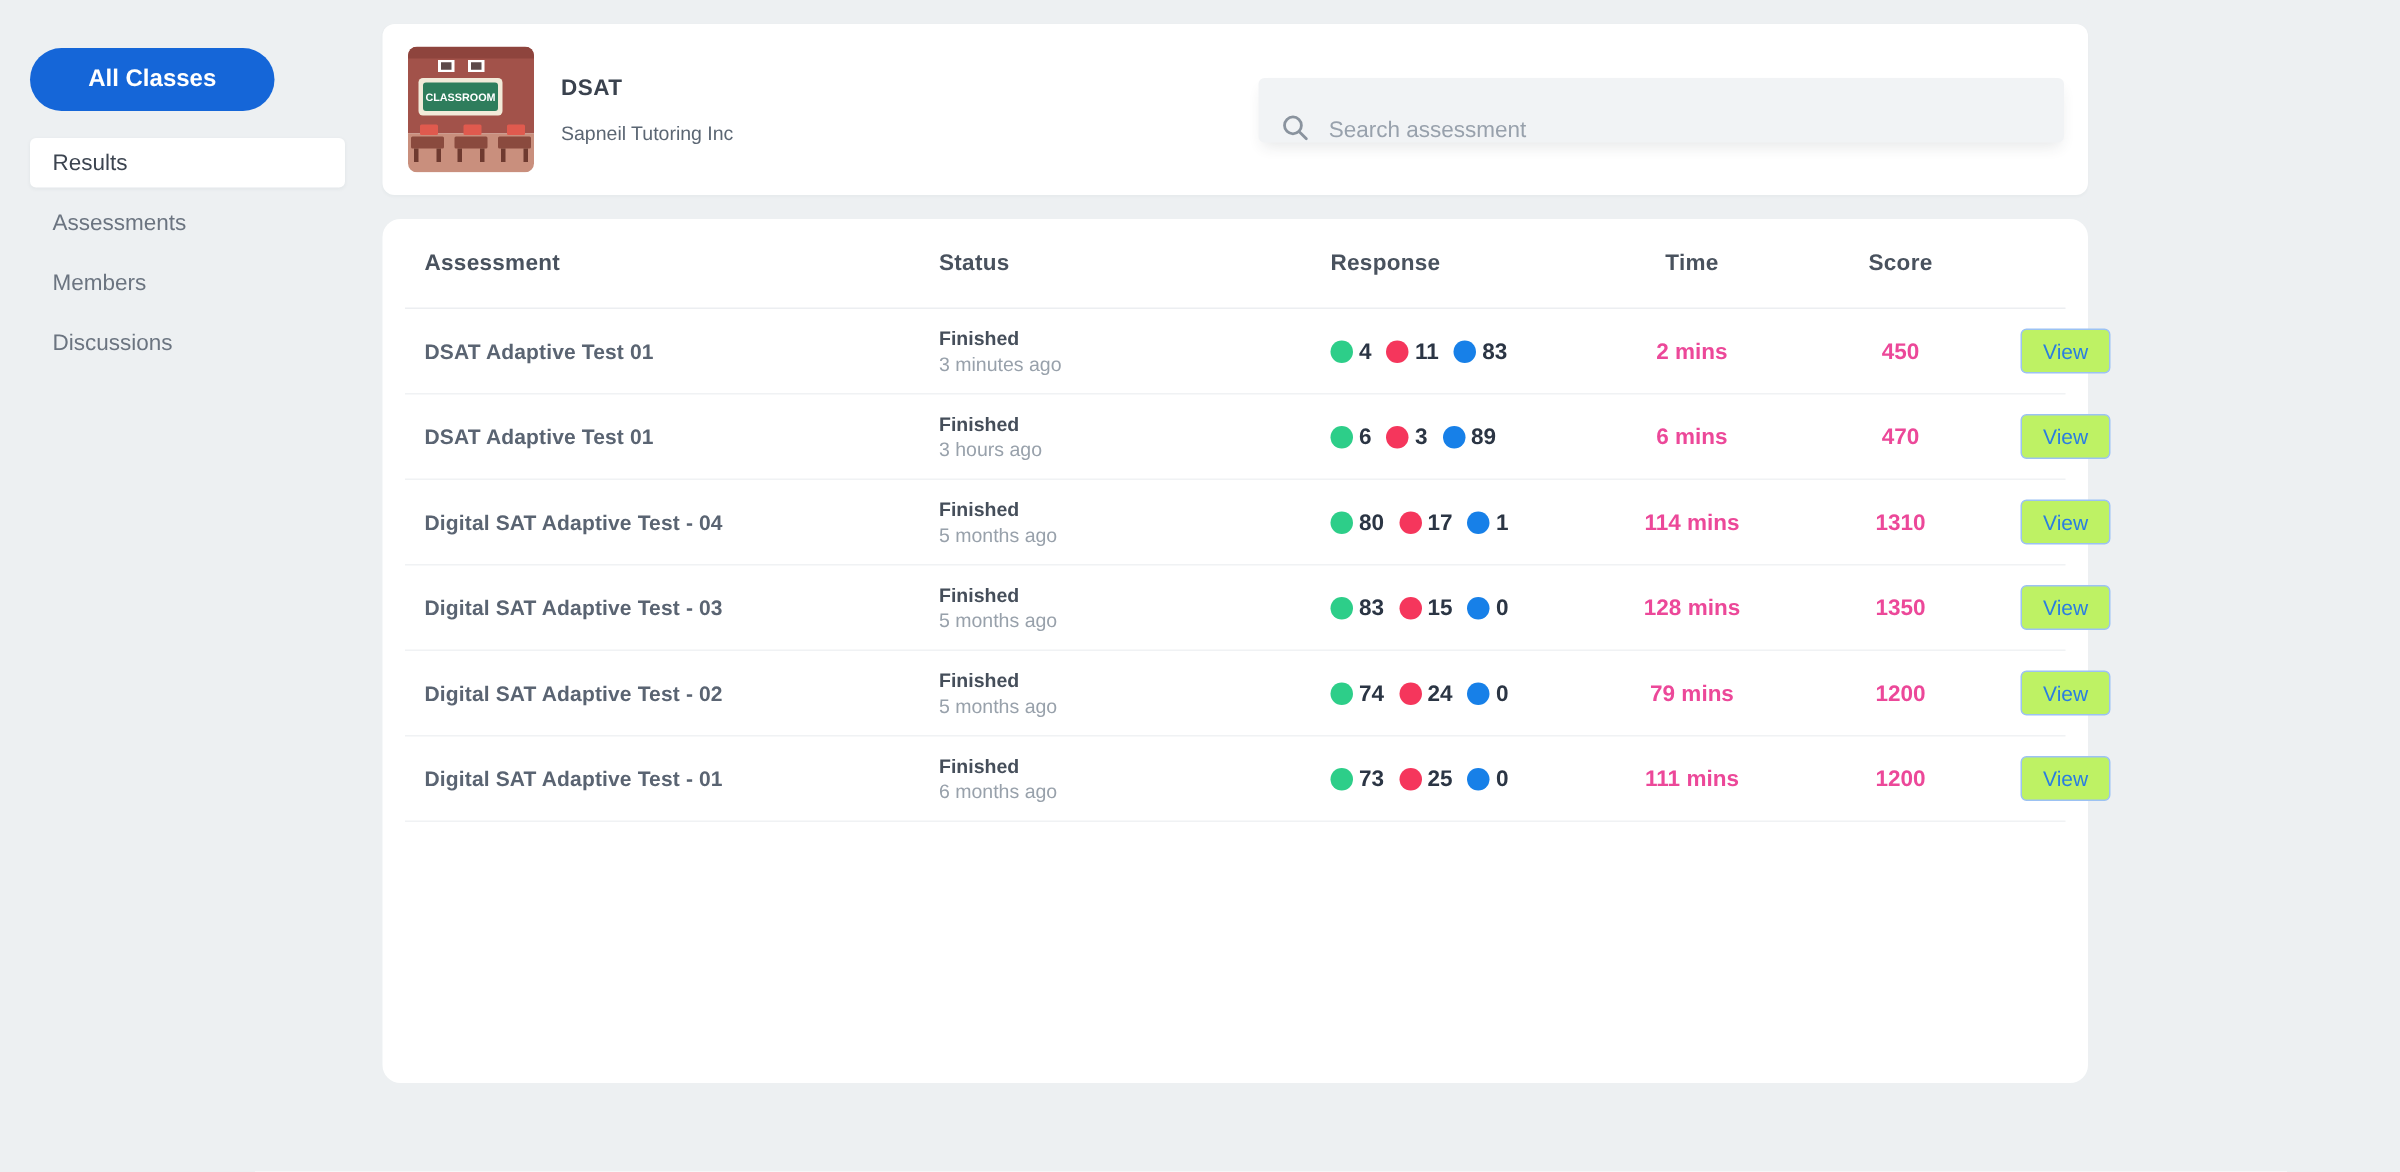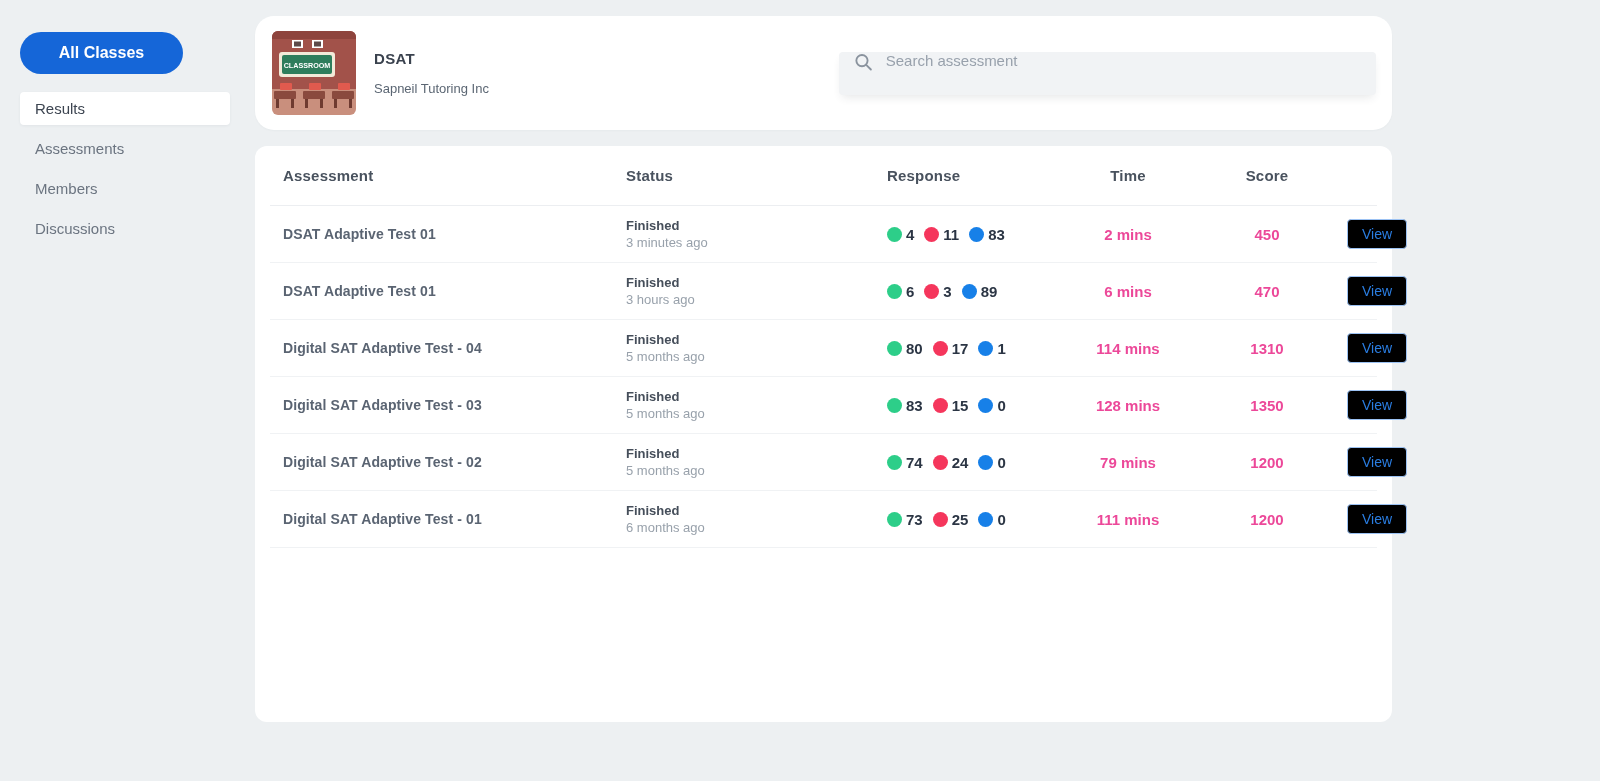--- a/index.html
+++ b/index.html
@@ -42,21 +42,21 @@
     color: #3c члена4450;
     color: #3c4450;
     box-shadow: 0 1px 3px rgba(40,50,60,0.06);
   }
 
   
   .main { position: absolute; left: 255px; top: 16px; width: 1137px; }
 
   .header-card {
     background: #fff;
-    border-radius: 19px;
+    border-radius: 8px;
     height: 114px;
     display: flex;
     align-items: center;
     padding: 0 16px;
     box-shadow: 0 1px 2px rgba(40,50,60,0.03);
   }
   .class-img {
     width: 84px; height: 84px;
     border-radius: 6px;
     overflow: hidden;
@@ -67,21 +67,21 @@
   .header-title { font-weight: 700; font-size: 15px; color: #3a424e; letter-spacing: .3px; }
   .header-sub { font-size: 13px; color: #5b6673; margin-top: 14px; }
 
   .search-wrap {
     margin-left: auto;
     width: 537px;
     height: 43px;
     background: #f1f3f5;
     border-radius: 4px;
     display: flex;
-    align-items: flex-start;
+    align-items: flex-end;
     padding: 0 15px;
     box-shadow: 0 5px 10px -3px rgba(40,50,60,0.12);
   }
   .search-wrap input {
     background: transparent;
     border: none;
     outline: none;
     font-size: 15px;
     margin-left: 13px;
     width: 100%;
@@ -131,21 +131,21 @@
   .dot { width: 15px; height: 15px; border-radius: 50%; display: inline-block; }
   .dot-green { background: var(--dot-green, #2dce89); }
   .dot-red   { background: var(--dot-red, #f5365c); }
   .dot-blue  { background: var(--dot-blue, #1780e8); }
   .dotnum { font-size: 15px; font-weight: 700; color: #2b3544; }
 
   .c-time, .c-score { font-size: 15px; font-weight: 700; color: #ec4899; text-align: center; }
 
   .c-view { display: flex; justify-content: flex-start; padding-left: 16px; }
   .view-btn {
-    background: #000000;
+    background: #bef264;
     border: 1px solid #9cc2f3;
     color: #2a7de1;
     font-size: 14px;
     padding: 6px 14px;
     border-radius: 4px;
     cursor: pointer;
     font-family: inherit;
   }
 </style>
 </head>

